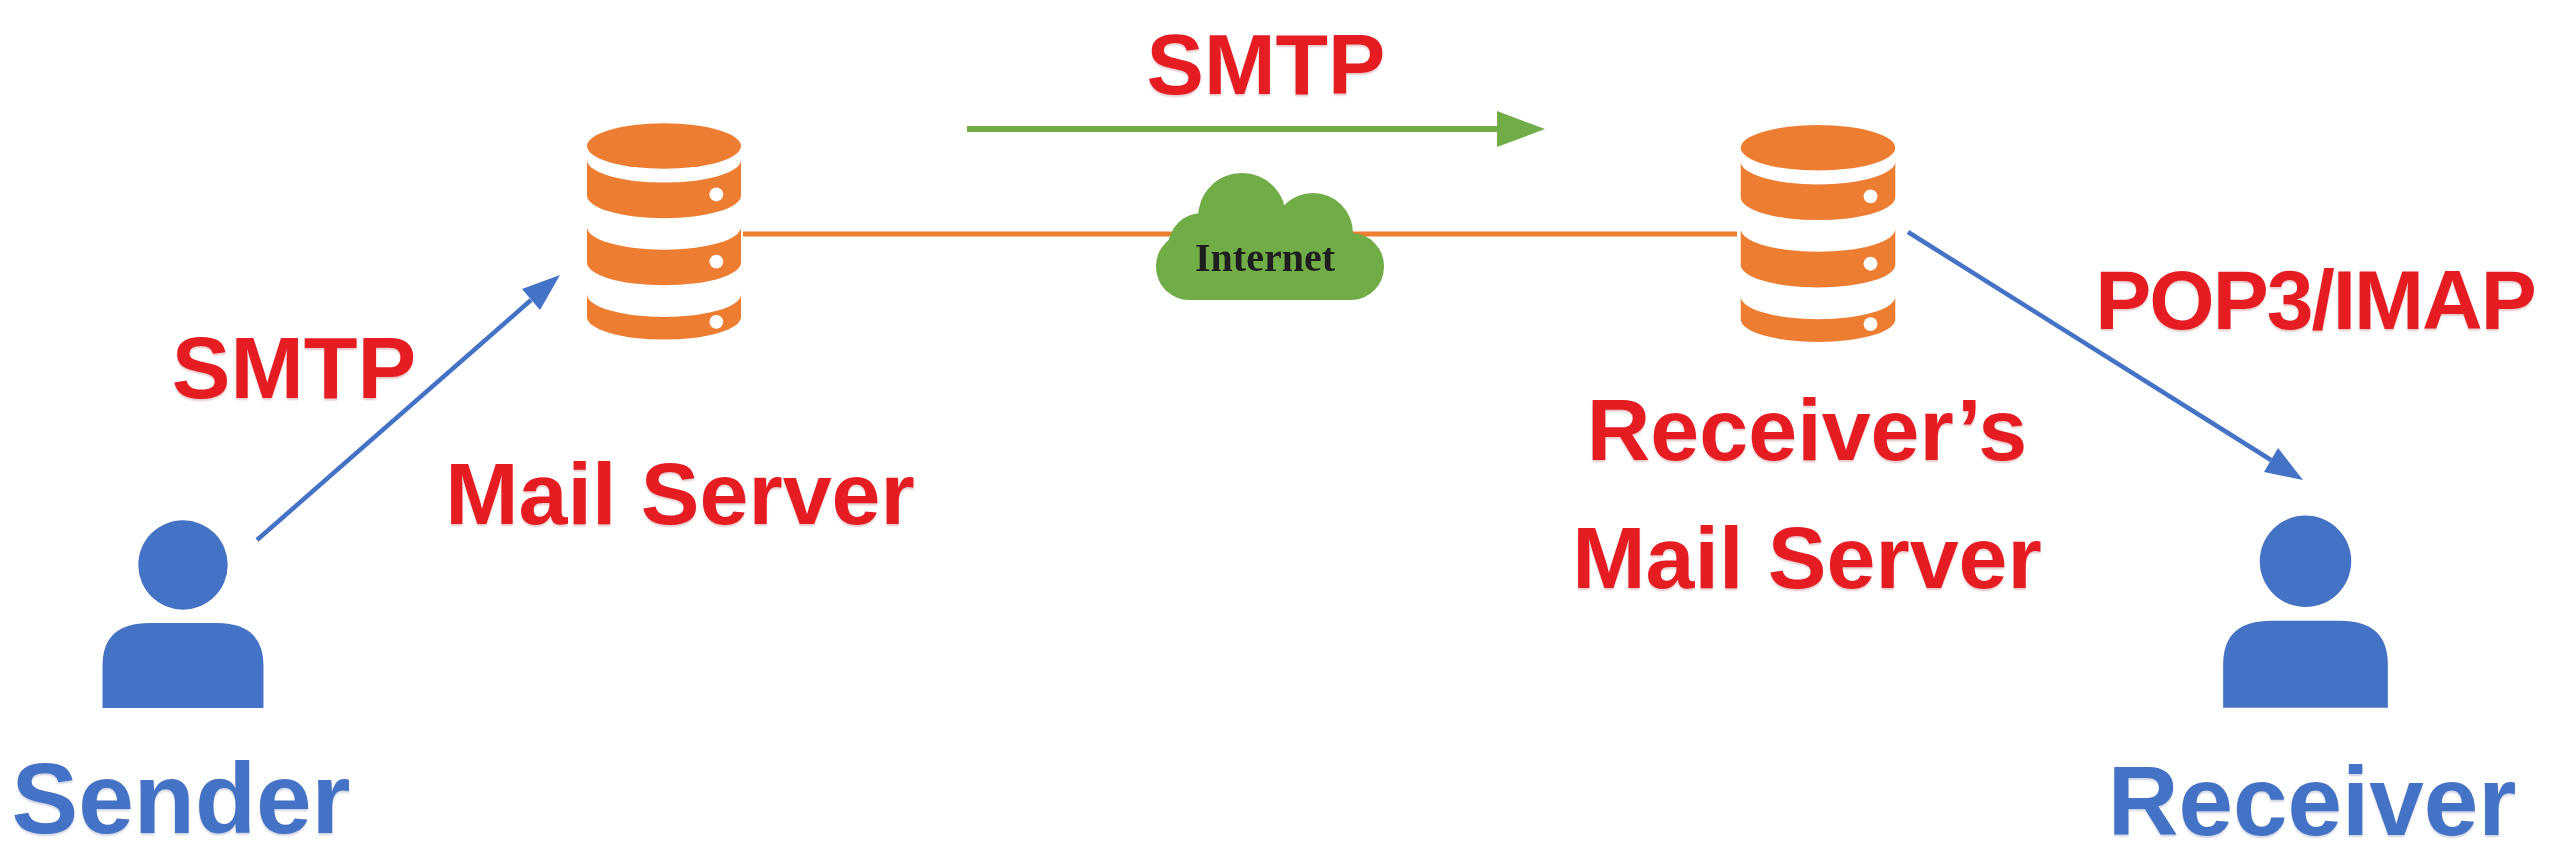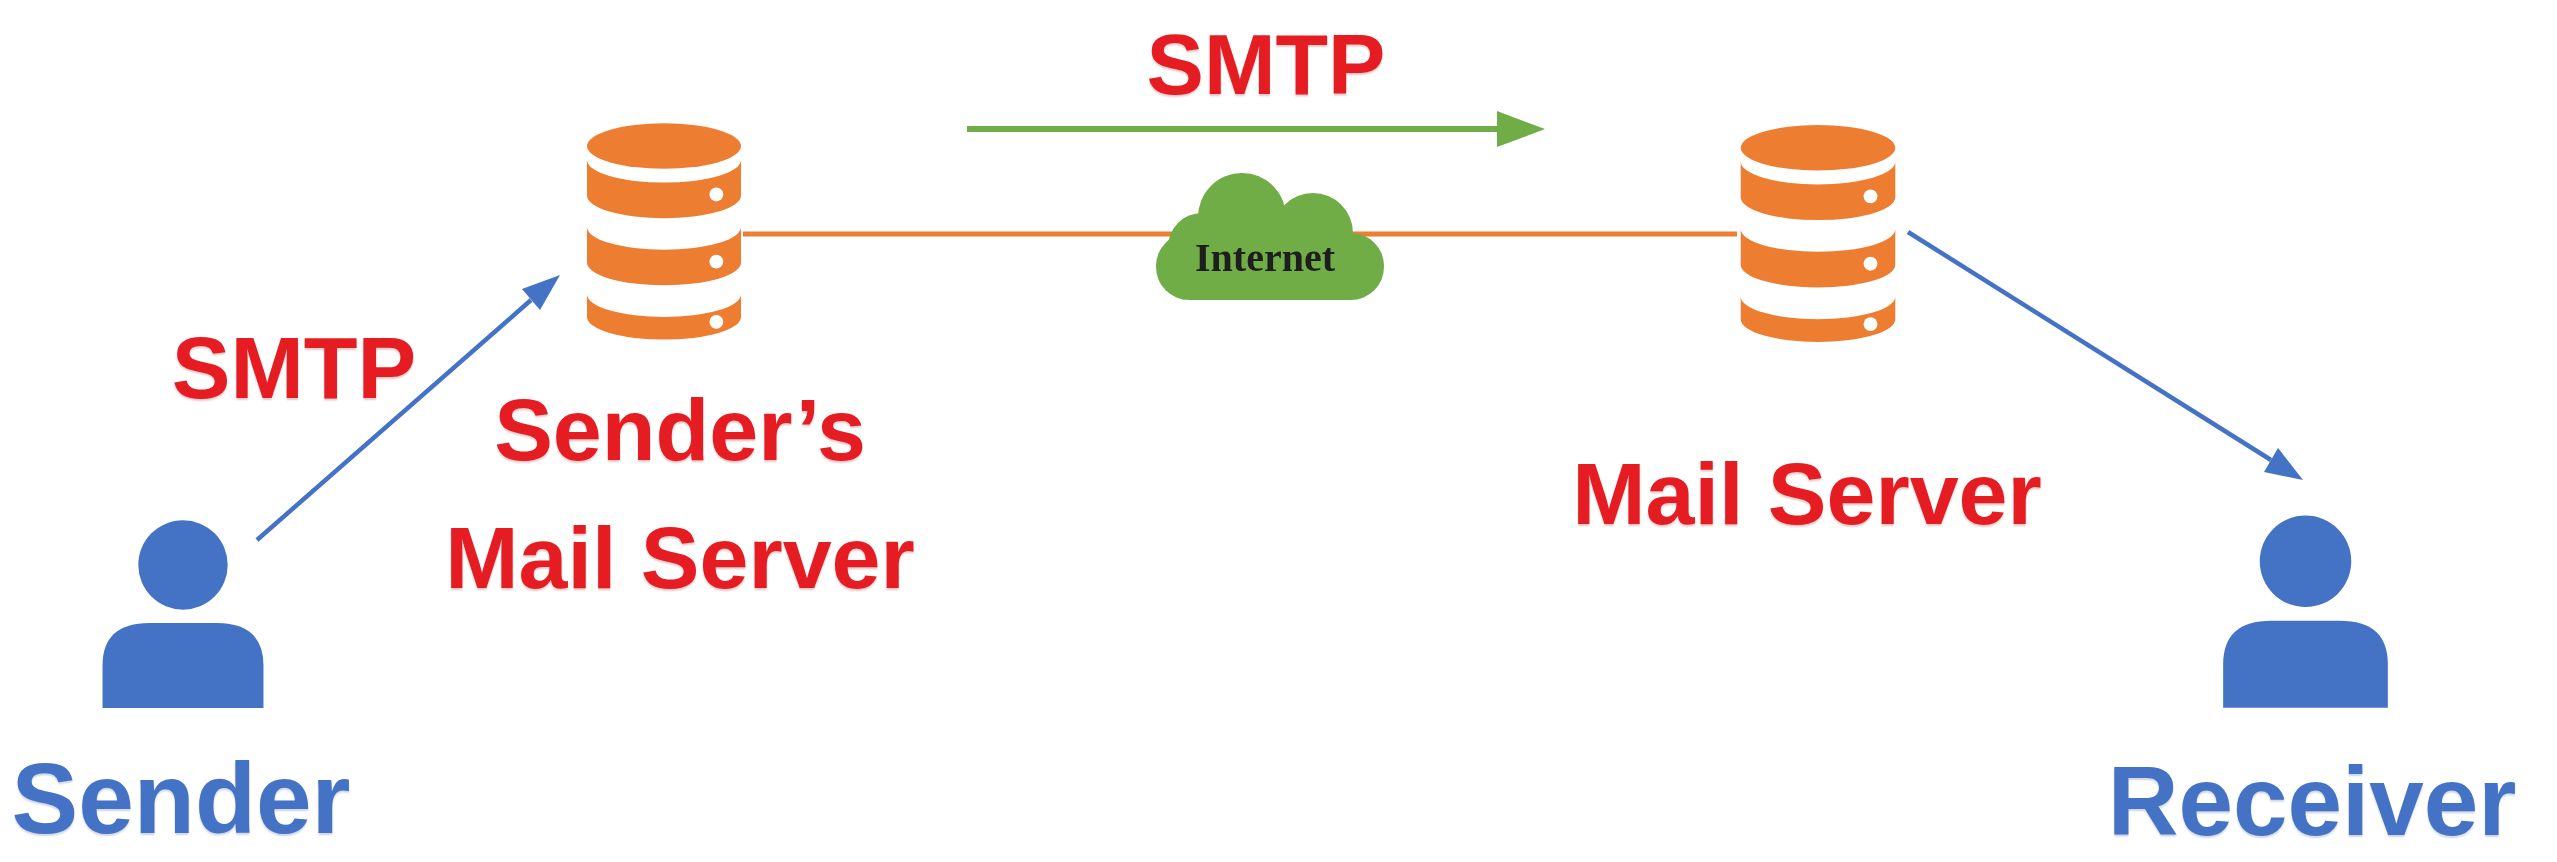--- a/index.html
+++ b/index.html
@@ -120,27 +120,28 @@
 
   <svg class="icon-abs" style="left:2214px; top:513px; width:183px; height:195px" viewBox="0 0 160 170" xmlns="http://www.w3.org/2000/svg">
     <circle class="person-fill" cx="80" cy="42" r="40"></circle>
     <path class="person-fill" d="M8 170 V132 Q8 94 50 94 H110 Q152 94 152 132 V170 Z"></path>
   </svg>
 
   <div class="label label-red smtp-top">SMTP</div>
 
   <div class="label label-red smtp-left">SMTP</div>
 
+  <div class="label label-red pop3">POP3/IMAP</div>
 
   <div class="label label-red server-label sender-server">
-    <div>Sender’s</div>
     <div>Mail Server</div>
   </div>
 
   <div class="label label-red server-label receiver-server">
+    <div>Receiver’s</div>
     <div>Mail Server</div>
   </div>
 
   <div class="label internet-label">Internet</div>
 
   <div class="label label-blue sender-name">Sender</div>
 
   <div class="label label-blue receiver-name">Receiver</div>
 
 </div>

